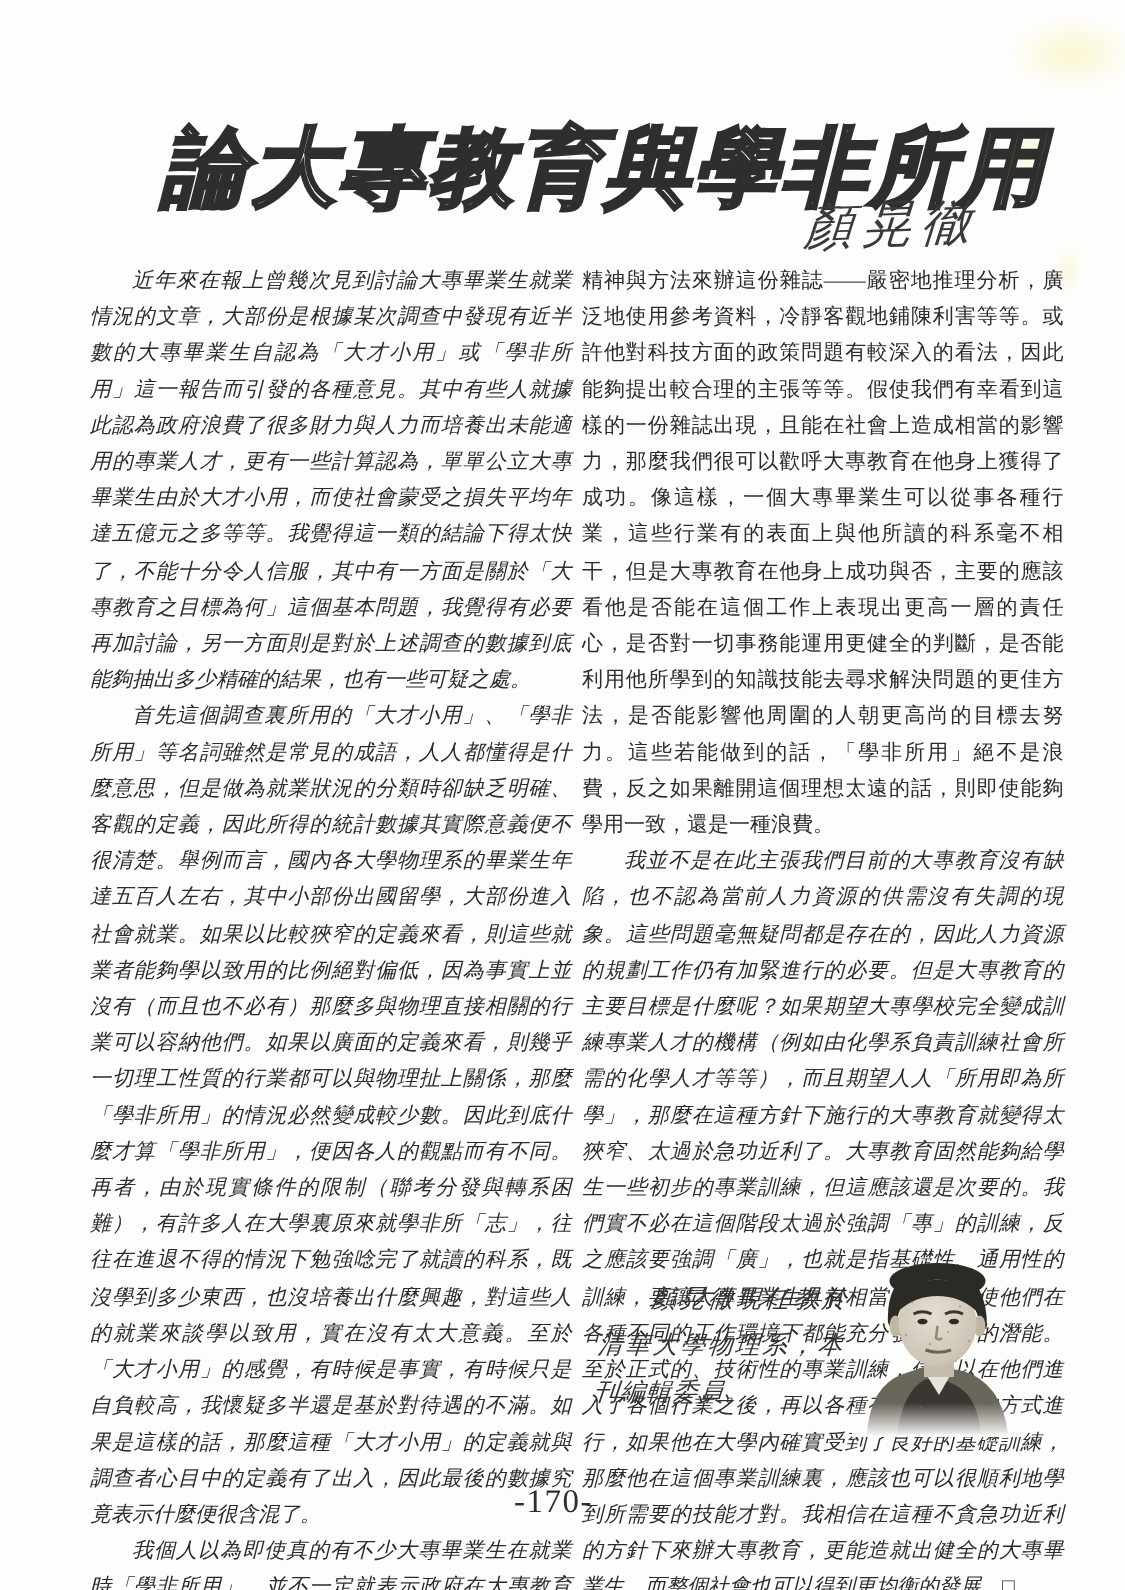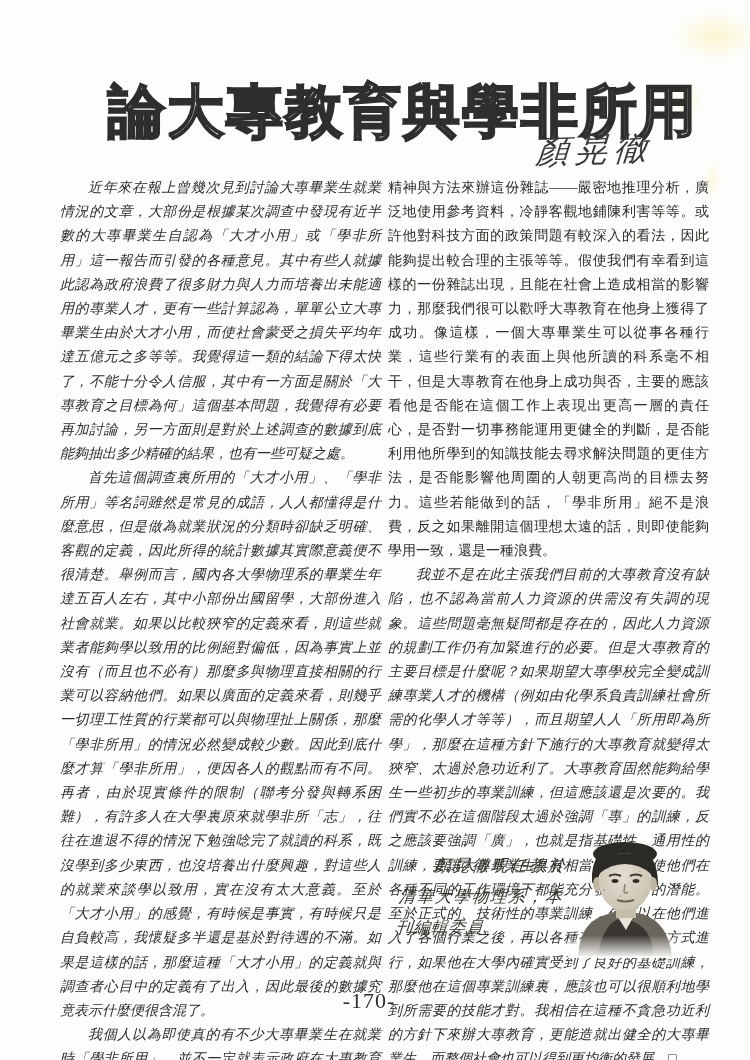--- a/index.html
+++ b/index.html
@@ -23,20 +23,21 @@
     position: absolute; right: 18px; top: 150px; width: 40px; height: 60px;
     background: radial-gradient(ellipse 14px 24px at 50% 50%, rgba(250,246,215,0.8), transparent 70%);
   }
 
   .title {
     position: absolute; left: 108px; top: 74px;
     font-size: 57px; font-weight: bold;
     letter-spacing: 2px; white-space: nowrap;
     color: #2a2a2a;
     font-family: "Liberation Serif", serif;
+    font-style: italic;
   }
   @supports (-webkit-text-stroke: 1px black) {
     .title { color: #fdfdfb; -webkit-text-stroke: 2.1px #2e2e2c; }
   }
 
   .signature {
     position: absolute; left: 536px; top: 128px;
     font-size: 33px; font-style: italic;
     color: #3a3a38; letter-spacing: 6px; white-space: nowrap;
     transform: rotate(-2deg) skewX(-6deg);

